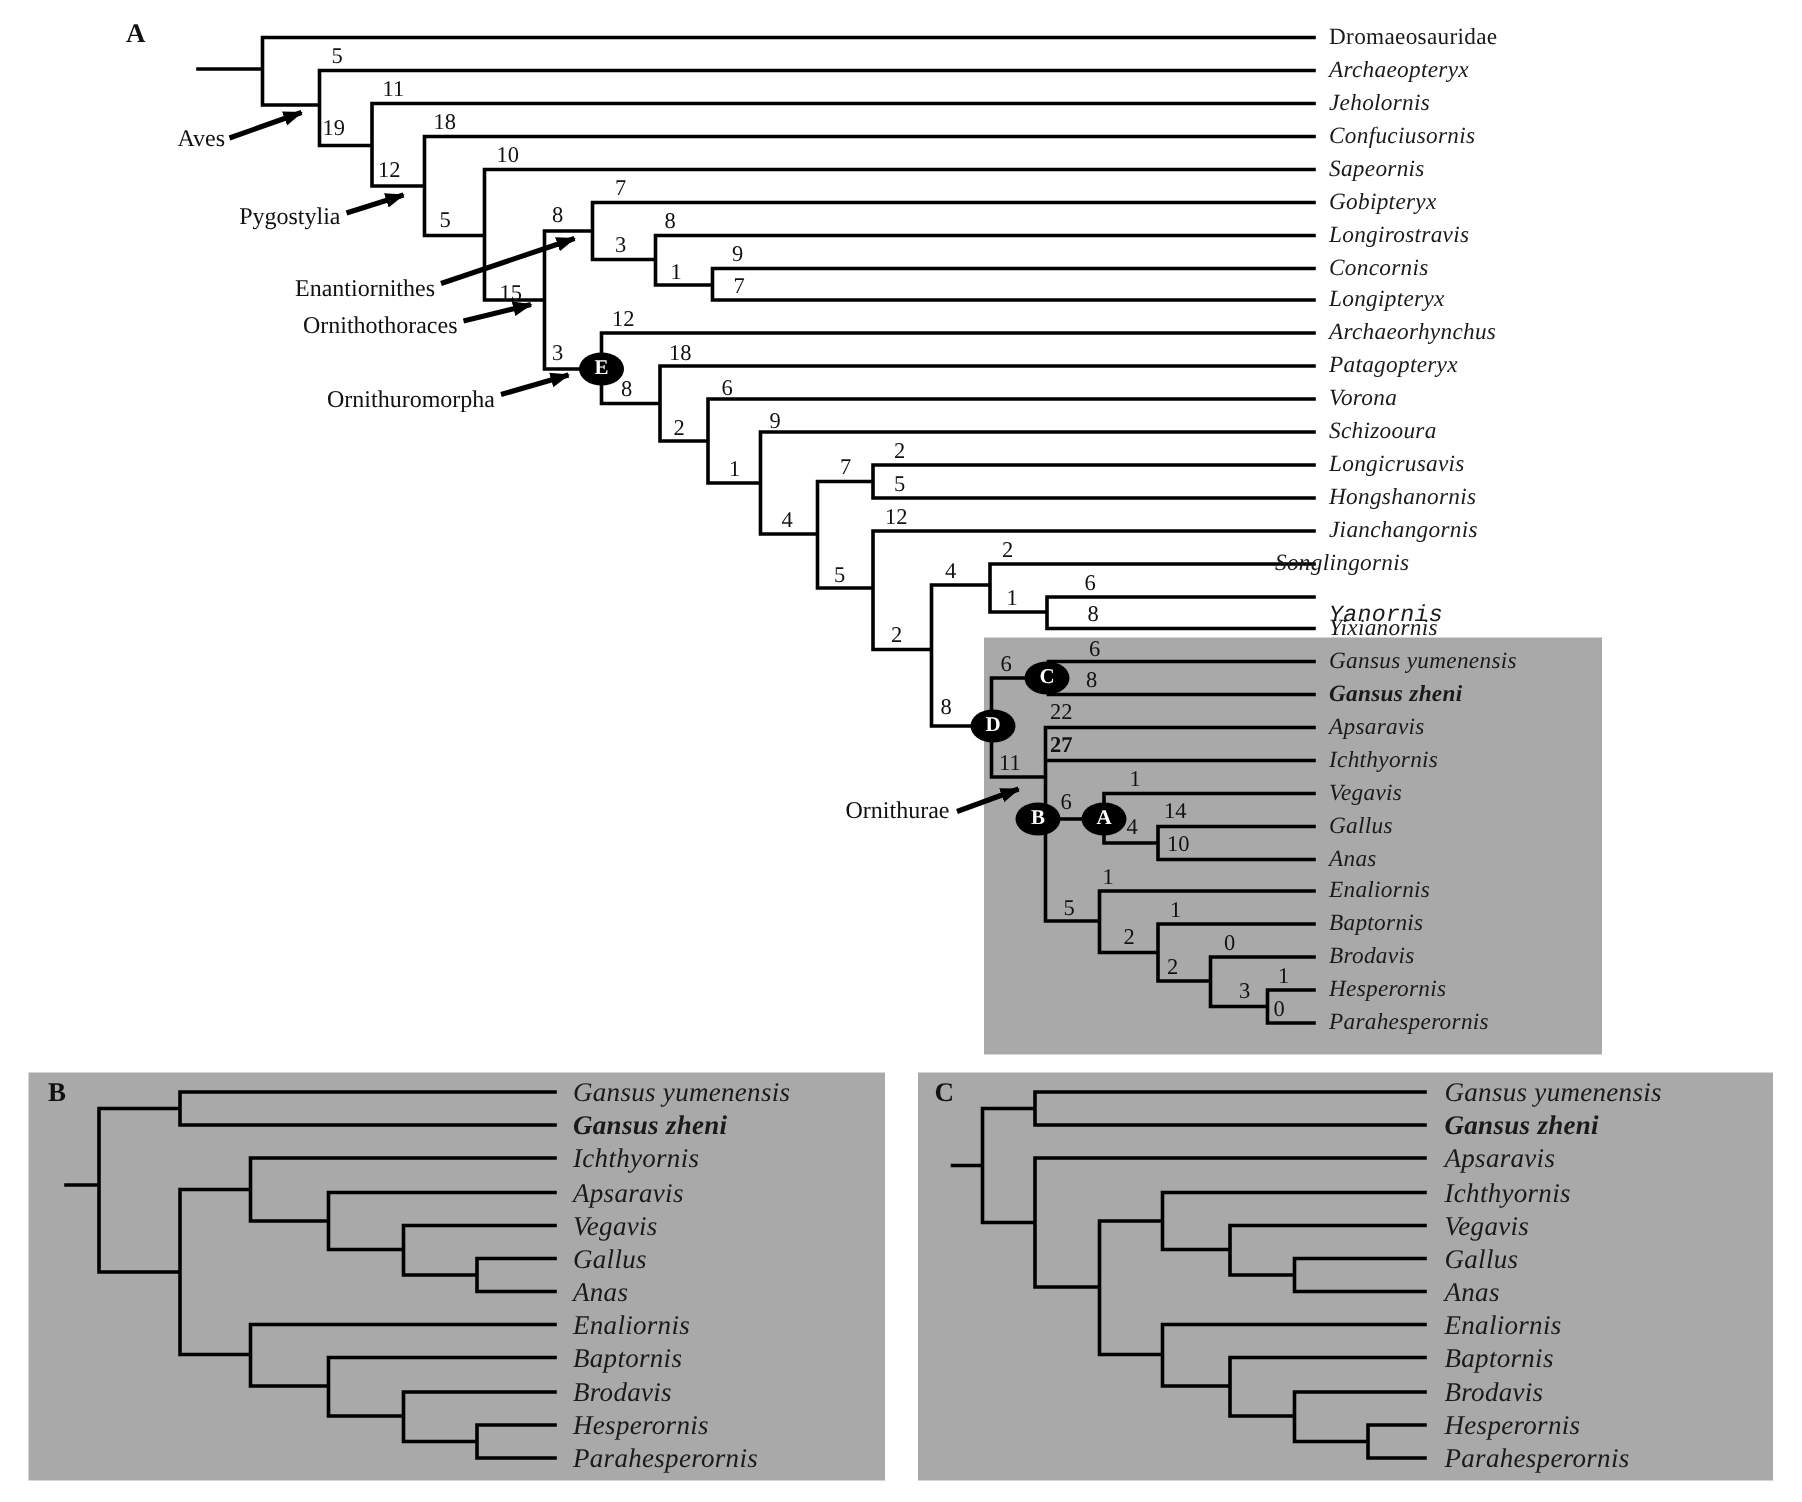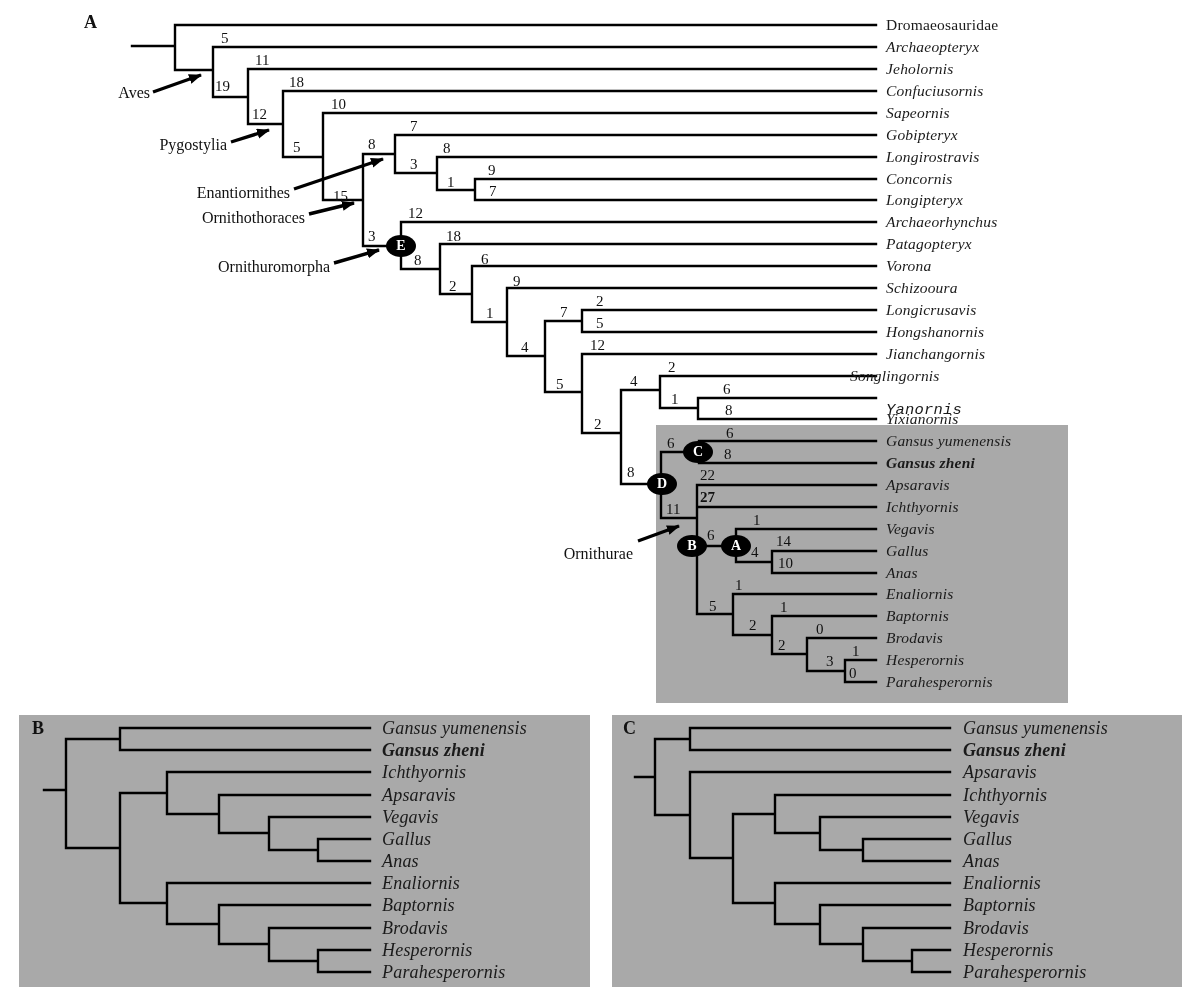--- a/index.html
+++ b/index.html
@@ -195,21 +195,21 @@
       <span class="marker" style="left: 386px; top: 235px; background: rgb(0, 0, 0); color: rgb(255, 255, 255);">E</span>
       <span class="marker" style="left: 647px; top: 473px; background: rgb(0, 0, 0); color: rgb(255, 255, 255);">D</span>
       <span class="marker" style="left: 683px; top: 441px; background: rgb(0, 0, 0); color: rgb(255, 255, 255);">C</span>
       <span class="marker" style="left: 677px; top: 535px; background: rgb(0, 0, 0); color: rgb(255, 255, 255);">B</span>
       <span class="marker" style="left: 721px; top: 535px; background: rgb(0, 0, 0); color: rgb(255, 255, 255);">A</span>
       <span class="callout" style="right: 1051px; top: 84px;">Aves</span>
       <span class="callout" style="right: 974px; top: 136px;">Pygostylia</span>
       <span class="callout" style="right: 911px; top: 184px;">Enantiornithes</span>
       <span class="callout" style="right: 896px; top: 209px;">Ornithothoraces</span>
       <span class="callout" style="right: 871px; top: 258px;">Ornithuromorpha</span>
-      <span class="callout" style="right: 568px; top: 532px; margin-top: 13px;">Ornithurae</span>
+      <span class="callout" style="right: 568px; top: 532px;">Ornithurae</span>
       <span class="plabel" style="left: 32px; top: 718px;">B</span>
       <span class="taxon big i" style="left: 382px; top: 717px;">Gansus yumenensis</span>
       <span class="taxon big i b" style="left: 382px; top: 739px;">Gansus zheni</span>
       <span class="taxon big i" style="left: 382px; top: 761px;">Ichthyornis</span>
       <span class="taxon big i" style="left: 382px; top: 784px;">Apsaravis</span>
       <span class="taxon big i" style="left: 382px; top: 806px;">Vegavis</span>
       <span class="taxon big i" style="left: 382px; top: 828px;">Gallus</span>
       <span class="taxon big i" style="left: 382px; top: 850px;">Anas</span>
       <span class="taxon big i" style="left: 382px; top: 872px;">Enaliornis</span>
       <span class="taxon big i" style="left: 382px; top: 894px;">Baptornis</span>

